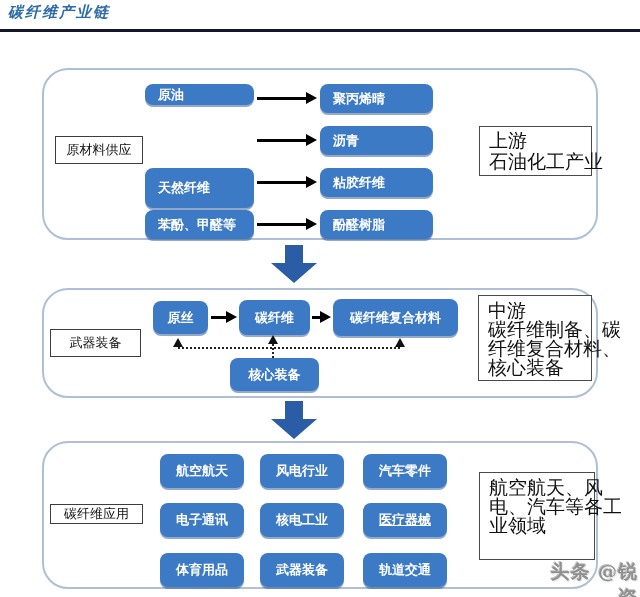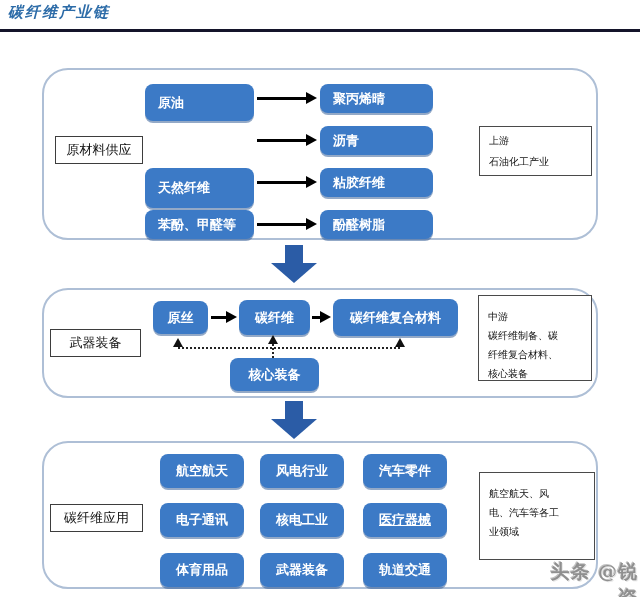--- a/index.html
+++ b/index.html
@@ -20,21 +20,21 @@
   .c-top { top:68px; height:172px; }
   .c-mid { top:288px; height:110px; }
   .c-bot { top:441px; height:148px; }
 
   .sidebox {
     position:absolute; border:1.5px solid #3d3d3d; background:#fff; color:#111;
     font-size:13px; display:flex; align-items:center; justify-content:center; white-space:nowrap;
   }
   .stagebox {
     position:absolute; border:1.5px solid #4a4a4a; background:#fff; color:#111;
-    font-size:10px; line-height:19px; padding:11px 9px; white-space:nowrap;
+    font-size:19px; line-height:19px; padding:5px 9px; white-space:nowrap;
   }
 
   .bluebox {
     position:absolute; background:var(--box-blue,#3C7AC6); border-radius:8px;
     color:#fff; font-weight:bold; font-size:13px;
     display:flex; align-items:center; white-space:nowrap;
     box-shadow:0 2px 0 rgba(40,83,143,.5);
   }
   .bb-left   { justify-content:flex-start; padding-left:13px; }
   .bb-center { justify-content:center; }
@@ -67,21 +67,21 @@
 
 <div class="page">
 
   <div class="page-title">碳纤维产业链</div>
   <div class="title-rule"></div>
 
   <div class="container c-top"></div>
 
   <div class="sidebox" style="left:55px; top:136px; width:88px; height:28px;">原材料供应</div>
 
-  <div class="bluebox bb-left" style="left:145px; top:84px;  width:109px; height:37px;">原油</div>
+  <div class="bluebox bb-left" style="left:145px; top:84px;  width:109px; height:21px;">原油</div>
   <div class="harrow" style="left:257px; top:92px;  width:60px;">
     <div class="shaft"></div>
     <div class="head"></div>
   </div>
   <div class="bluebox bb-left" style="left:320px; top:84px;  width:113px; height:29px;">聚丙烯晴</div>
 
   <div class="harrow" style="left:257px; top:134px; width:60px;">
     <div class="shaft"></div>
     <div class="head"></div>
   </div>
@@ -142,21 +142,21 @@
     <div>核心装备</div>
   </div>
 
   <div class="bigarrow" style="left:271px; top:401px;">
     <div class="stem"></div>
     <div class="tri"></div>
   </div>
 
   <div class="container c-bot"></div>
 
-  <div class="sidebox" style="left:50px; top:504px; width:93px; height:28px;">碳纤维应用</div>
+  <div class="sidebox" style="left:50px; top:504px; width:93px; height:20px;">碳纤维应用</div>
 
   <div class="bluebox bb-center" style="left:160px; top:454px; width:84px; height:34px;">航空航天</div>
   <div class="bluebox bb-center" style="left:260px; top:454px; width:84px; height:34px;">风电行业</div>
   <div class="bluebox bb-center" style="left:363px; top:454px; width:84px; height:34px;">汽车零件</div>
 
   <div class="bluebox bb-center" style="left:160px; top:503px; width:84px; height:34px;">电子通讯</div>
   <div class="bluebox bb-center" style="left:260px; top:503px; width:84px; height:34px;">核电工业</div>
   <div class="bluebox bb-center" style="left:363px; top:503px; width:84px; height:34px;text-decoration:underline;">医疗器械</div>
 
   <div class="bluebox bb-center" style="left:160px; top:553px; width:84px; height:34px;">体育用品</div>

